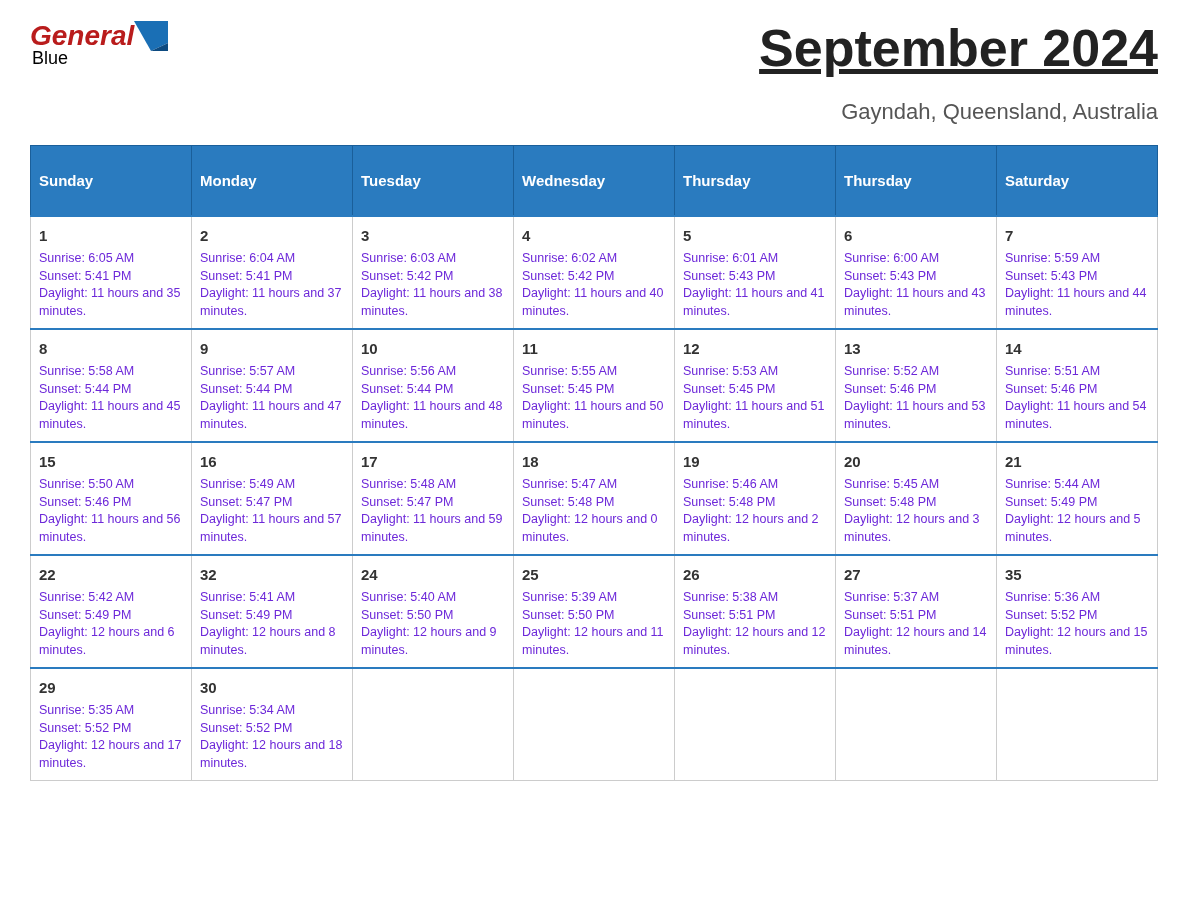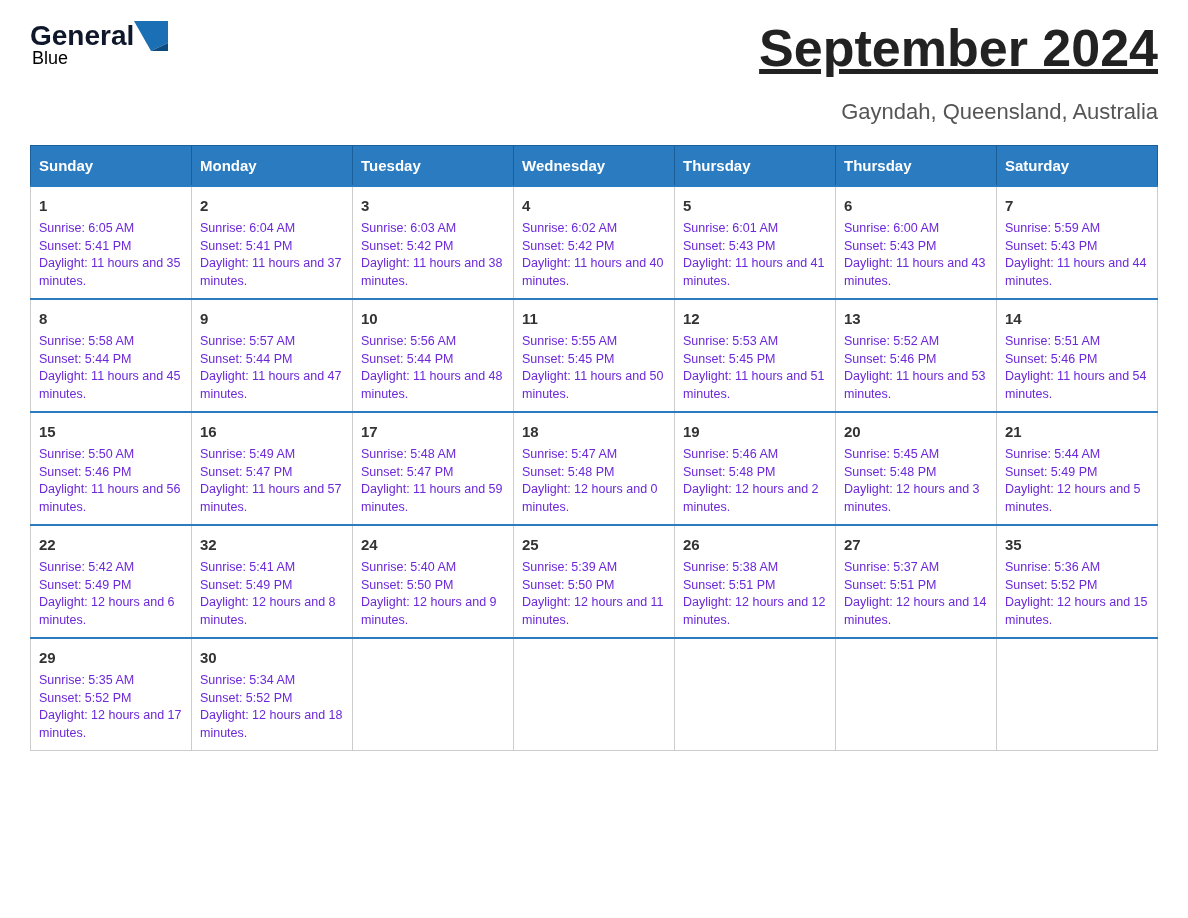--- a/index.html
+++ b/index.html
@@ -21,21 +21,21 @@
       flex-direction: column;
       align-items: flex-start;
     }
     .logo-text {
       display: flex;
       align-items: center;
       font-size: 28px;
       font-weight: bold;
       color: #333;
     }
-    .logo-general { color: #0f172a; }
+    .logo-general { color: #b91c1c; font-style: italic; }
     .logo-subtitle {
       color: #000000;
       font-size: 18px;
       font-weight: normal;
       margin-top: -4px;
       margin-left: 2px;
     }
     .title-area {
       text-align: right;
     }
@@ -54,21 +54,21 @@
     table {
       width: 100%;
       border-collapse: collapse;
       table-layout: fixed;
     }
     thead tr th {
       background-color: #2a7bbf;
       color: #fff;
       font-size: 15px;
       font-weight: bold;
-      padding: 11px 8px;
+      padding: 26px 8px;
       text-align: left;
       border: 1px solid #1a5f9a;
     }
     tbody tr td {
       vertical-align: top;
       padding: 8px 8px;
       border: 1px solid #ccc;
       border-top: 2px solid #2a7bbf;
       font-size: 13px;
       color: #333;

